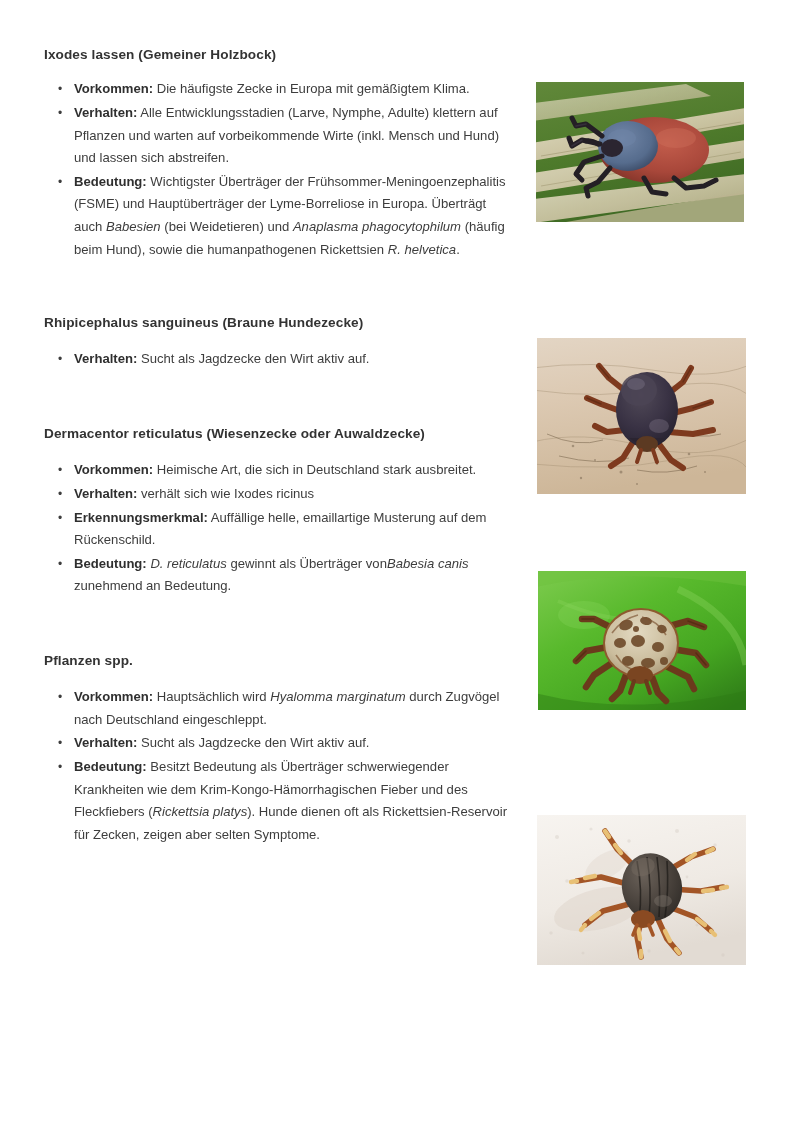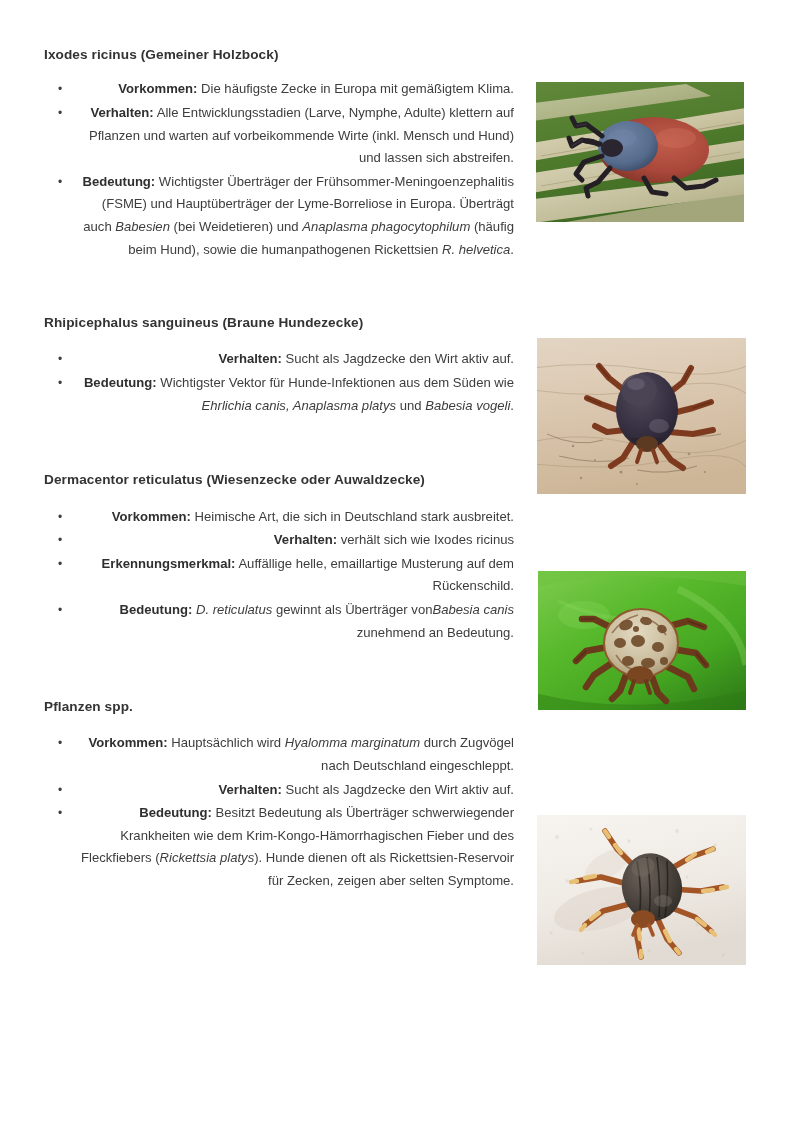--- a/index.html
+++ b/index.html
@@ -33,21 +33,20 @@
     margin:0;
     padding:0 0 0 30px;
     list-style:none;
   }
   ul.bullets > li{
     position:relative;
     font-size:13.1px;
     line-height:22.6px;
     color:#3d3d3d;
     margin:0 0 1px 0;
-    text-align:right;
   }
   ul.bullets > li::before{
     content:"\2022";
     position:absolute;
     left:-16px;
     top:0;
     font-size:12px;
     line-height:22.6px;
     color:#3d3d3d;
   }
@@ -72,44 +71,41 @@
   #photo-4{left:537px;top:815px;width:209px;height:150px;}
 </style>
 </head>
 <body>
 
 <div class="page">
 
   <div class="content">
 
     <div class="section sec-1">
-      <h2 class="sec-title">Ixodes ricinus (Gemeiner Holzbock)</h2>
+      <h2 class="sec-title">Ixodes lassen (Gemeiner Holzbock)</h2>
       <ul class="bullets">
         <li>
           <span class="lbl">Vorkommen:</span><span><span> Die häufigste Zecke in Europa mit gemäßigtem Klima.</span></span>
         </li>
         <li>
           <span class="lbl">Verhalten:</span><span><span> Alle Entwicklungsstadien (Larve, Nymphe, Adulte) klettern auf Pflanzen und warten auf vorbeikommende Wirte (inkl. Mensch und Hund) und lassen sich abstreifen.</span></span>
         </li>
         <li>
           <span class="lbl">Bedeutung:</span><span><span> Wichtigster Überträger der Frühsommer-Meningoenzephalitis (FSME) und Hauptüberträger der Lyme-Borreliose in Europa. Überträgt auch </span><span class="it">Babesien</span><span> (bei Weidetieren) und </span><span class="it">Anaplasma phagocytophilum</span><span> (häufig beim Hund), sowie die humanpathogenen Rickettsien </span><span class="it">R. helvetica</span><span>.</span></span>
         </li>
       </ul>
     </div>
 
     <div class="gap-1"></div>
 
     <div class="section sec-2">
       <h2 class="sec-title">Rhipicephalus sanguineus (Braune Hundezecke)</h2>
       <ul class="bullets">
         <li>
           <span class="lbl">Verhalten:</span><span><span> Sucht als Jagdzecke den Wirt aktiv auf.</span></span>
-        </li>
-        <li>
-          <span class="lbl">Bedeutung:</span><span><span> Wichtigster Vektor für Hunde-Infektionen aus dem Süden wie </span><span class="it">Ehrlichia canis, Anaplasma platys</span><span> und </span><span class="it">Babesia vogeli</span><span>.</span></span>
         </li>
       </ul>
     </div>
 
     <div class="gap-2"></div>
 
     <div class="section sec-3">
       <h2 class="sec-title">Dermacentor reticulatus (Wiesenzecke oder Auwaldzecke)</h2>
       <ul class="bullets">
         <li>

